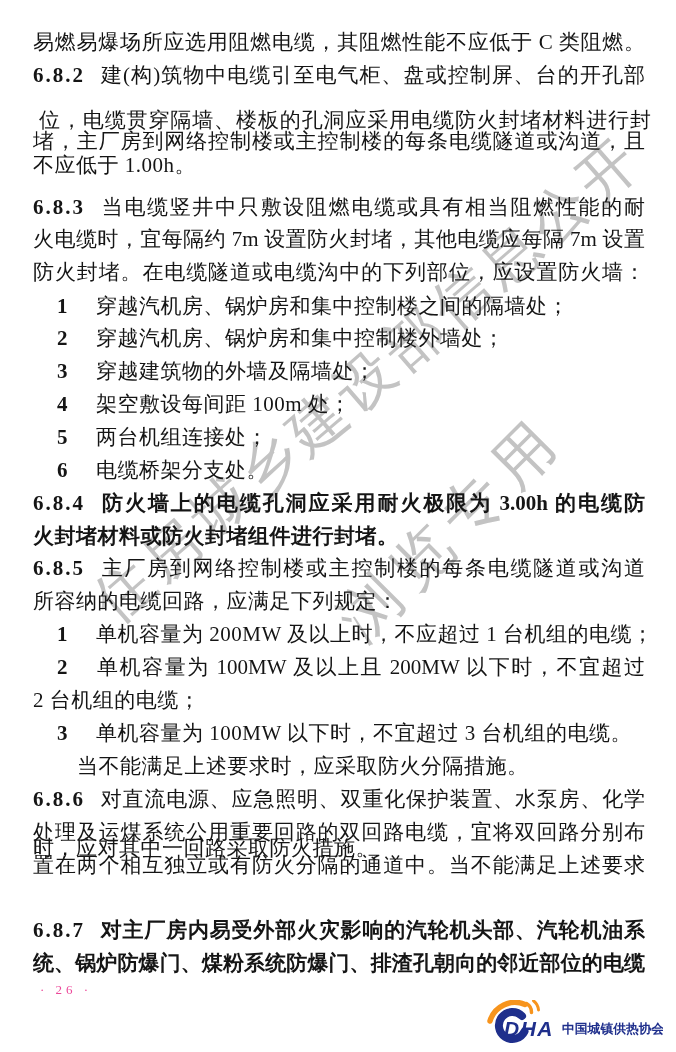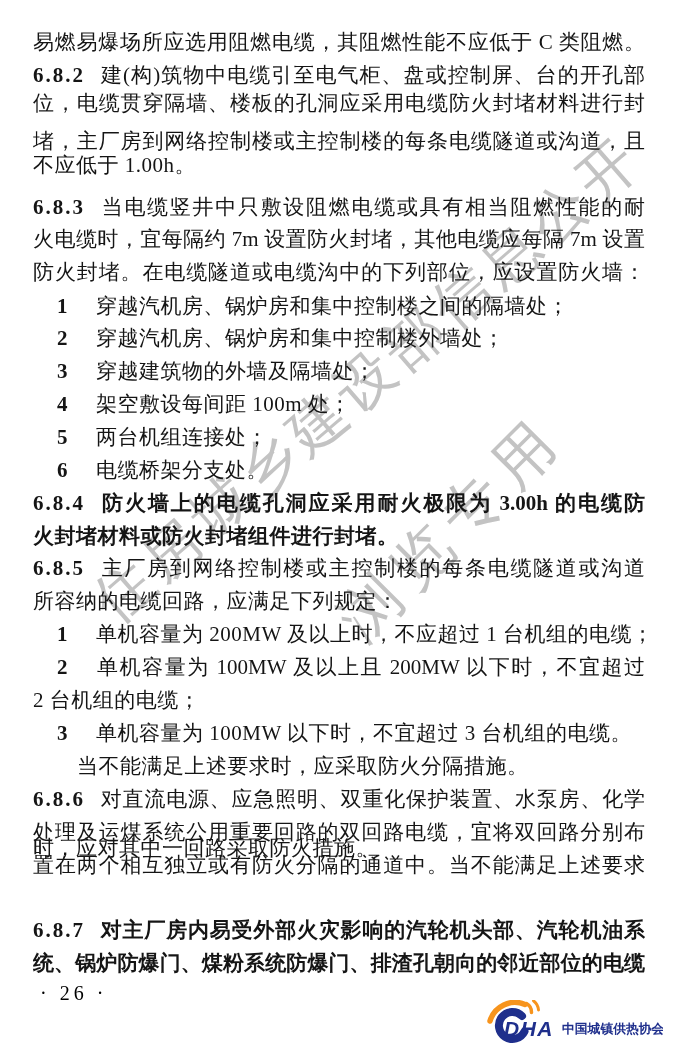--- a/index.html
+++ b/index.html
@@ -44,43 +44,43 @@
     text-align-last:justify;
   }
   .line.bold{font-weight:700;}
   .num{font-weight:700;}
   .num-section{margin-right:15px;letter-spacing:2px;}
   .num-list{margin-right:28px;}
   
   .page-num{
     position:absolute;
     left:40px;top:982px;
-    font-size:20px;
-    color:#000000;
+    font-size:13px;
+    color:#ec4899;
     letter-spacing:4px;
     z-index:1;
   }
   .logo{
     position:absolute;
     left:487px;top:1000px;
     z-index:1;
   }
 </style>
 </head>
 <body>
 
 <div class="page">
 
   <div class="wm wm1">住房城乡建设部信息公开</div>
   <div class="wm wm2">浏览专用</div>
 
   <div class="doc">
       <div class="line justify" style="top: 26px;"><span>易燃易爆场所应选用阻燃电缆，其阻燃性能不应低于 C 类阻燃。</span></div>
       <div class="line justify" style="top: 58.9px;"><span class="num num-section">6.8.2</span><span>建(构)筑物中电缆引至电气柜、盘或控制屏、台的开孔部</span></div>
-      <div class="line justify" style="top: 87px;"><span>位，电缆贯穿隔墙、楼板的孔洞应采用电缆防火封堵材料进行封</span></div>
+      <div class="line justify" style="top: 104px; margin-left: 6px;"><span>位，电缆贯穿隔墙、楼板的孔洞应采用电缆防火封堵材料进行封</span></div>
       <div class="line justify" style="top: 124.7px;"><span>堵，主厂房到网络控制楼或主控制楼的每条电缆隧道或沟道，且</span></div>
       <div class="line" style="top: 149px;"><span>不应低于 1.00h。</span></div>
       <div class="line justify" style="top: 190.5px;"><span class="num num-section">6.8.3</span><span>当电缆竖井中只敷设阻燃电缆或具有相当阻燃性能的耐</span></div>
       <div class="line justify" style="top: 223.4px;"><span>火电缆时，宜每隔约 7m 设置防火封堵，其他电缆应每隔 7m 设置</span></div>
       <div class="line justify" style="top: 256.3px;"><span>防火封堵。在电缆隧道或电缆沟中的下列部位，应设置防火墙：</span></div>
       <div class="line" style="top: 290px; padding-left: 24px;"><span class="num num-list">1</span><span>穿越汽机房、锅炉房和集中控制楼之间的隔墙处；</span></div>
       <div class="line" style="top: 322.1px; padding-left: 24px;"><span class="num num-list">2</span><span>穿越汽机房、锅炉房和集中控制楼外墙处；</span></div>
       <div class="line" style="top: 355px; padding-left: 24px;"><span class="num num-list">3</span><span>穿越建筑物的外墙及隔墙处；</span></div>
       <div class="line" style="top: 387.9px; padding-left: 24px;"><span class="num num-list">4</span><span>架空敷设每间距 100m 处；</span></div>
       <div class="line" style="top: 420.8px; padding-left: 24px;"><span class="num num-list">5</span><span>两台机组连接处；</span></div>

